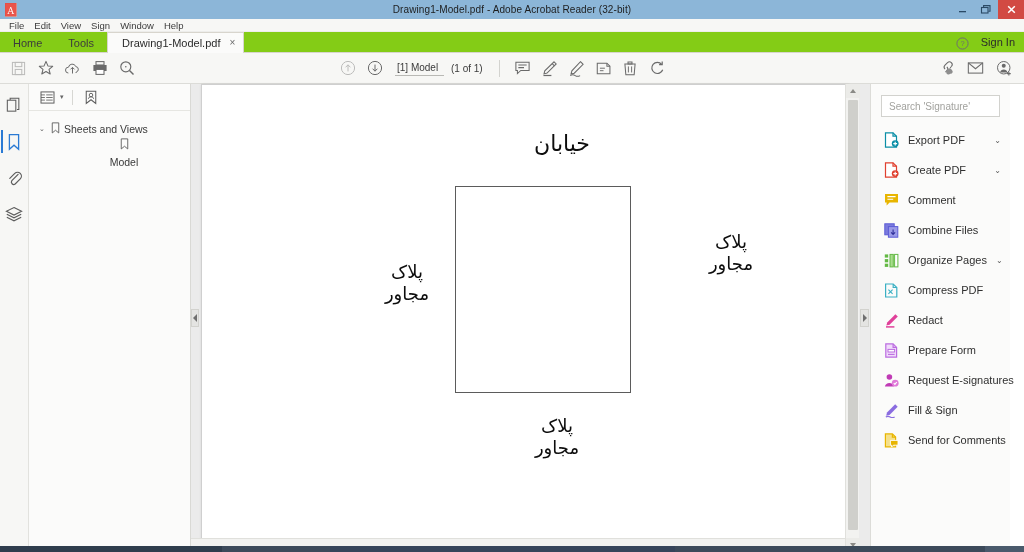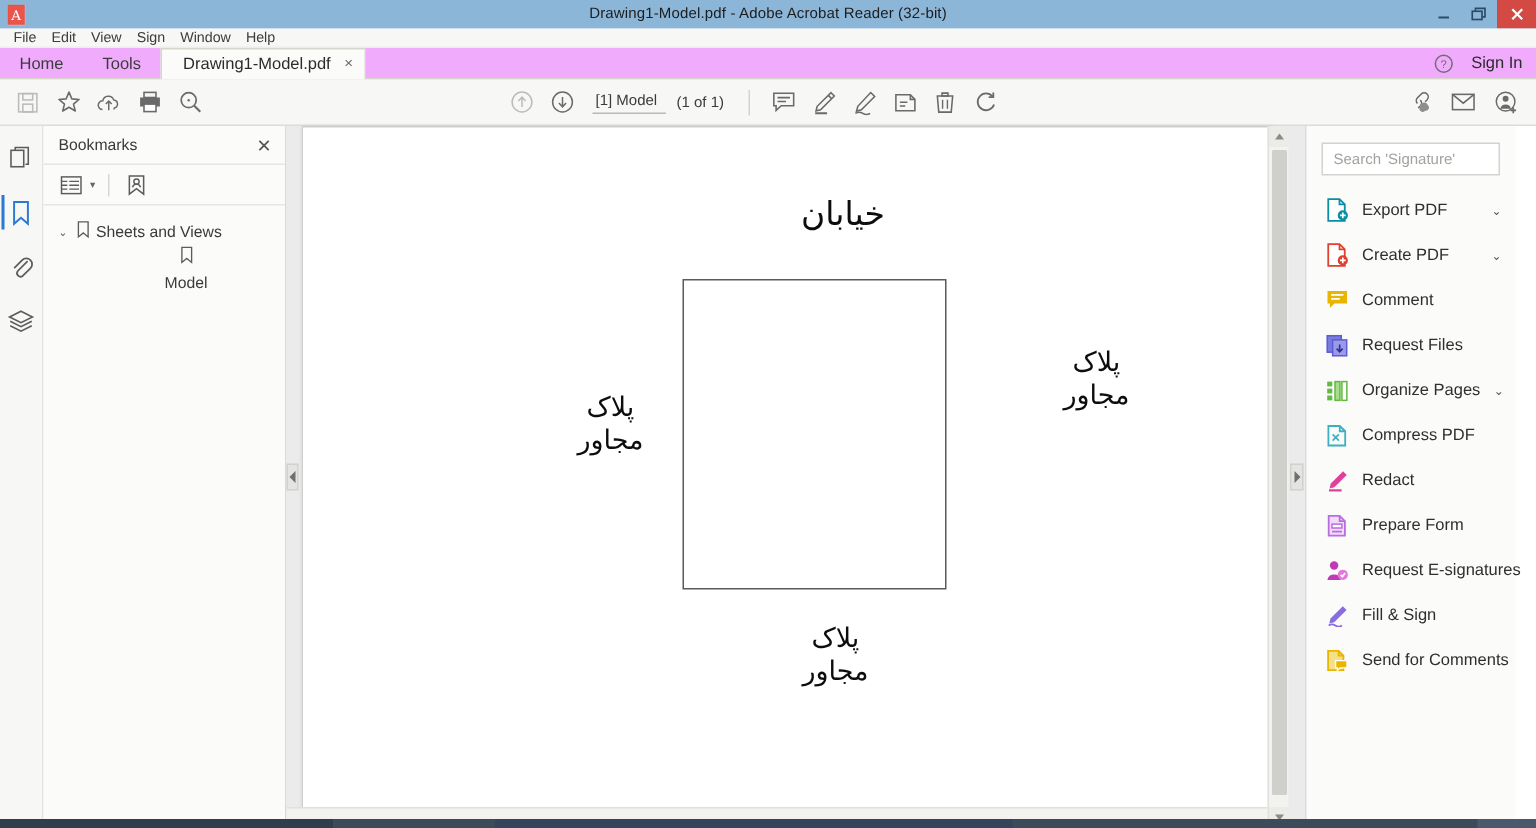--- a/index.html
+++ b/index.html
@@ -43,21 +43,21 @@
     padding-left:4px; border-bottom:1px solid #ededeb;
   }
   .menu-item {
     font-size:9.5px; color:#3c3c3c; padding:0 5px; line-height:13px;
     white-space:nowrap;
   }
 
   
   .tabstrip {
     position:absolute; left:0; top:32px; width:1024px; height:21px;
-    background:#f0abfc; border-bottom:1px solid #d8d5cd;
+    background:#84cc16; border-bottom:1px solid #d8d5cd;
     display:flex; align-items:stretch;
   }
   .tab {
     display:flex; align-items:center; font-size:11px; color:#3c3c3c;
     padding:0 13px; height:21px; white-space:nowrap;
   }
   .tab.doc {
     background:#fbfbfa; border-left:1px solid #d8d5cd; border-right:1px solid #d8d5cd;
     border-top:1px solid #d8d5cd; margin-top:0;
     padding:0 8px 0 14px; position:relative; color:#2b2b2b;
@@ -433,24 +433,20 @@
   <div class="rail-item">
     <svg width="18" height="16" viewBox="0 0 18 16">
       <path d="M9 1.5 L16.6 5.3 L9 9.1 L1.4 5.3 Z" fill="none" stroke="#5c5c5c" stroke-width="1.1"></path>
       <path d="M1.8 8.2 L9 11.8 L16.2 8.2" fill="none" stroke="#5c5c5c" stroke-width="1.1"></path>
       <path d="M1.8 11.2 L9 14.8 L16.2 11.2" fill="none" stroke="#5c5c5c" stroke-width="1.1"></path>
     </svg>
   </div>
 </div>
 
 <div class="bmpanel">
-  <div class="bm-header">
-    <span class="bm-title">Bookmarks</span>
-    <span class="bm-close">✕</span>
-  </div>
   <div class="bm-tools">
     <div class="bm-tool">
       <svg width="15" height="13" viewBox="0 0 16 14">
         <rect x="1" y="1" width="14" height="12" fill="none" stroke="#5c5c5c" stroke-width="1.05"></rect>
         <path d="M1 4.2 H5.2 M1 7 H5.2 M1 9.8 H5.2" stroke="#5c5c5c" stroke-width="0.9"></path>
         <path d="M6.6 4.2 H13.6 M6.6 7 H13.6 M6.6 9.8 H13.6" stroke="#5c5c5c" stroke-width="0.9"></path>
       </svg>
     </div>
     <span class="bm-caret">▾</span>
     <div class="bm-vsep"></div>
@@ -559,21 +555,21 @@
   </div>
 
   <div class="rp-item">
     <span class="rp-ic">
       <svg width="15" height="15" viewBox="0 0 15 15">
         <rect x="0.8" y="0.8" width="9.4" height="11" fill="#7b7bdd" stroke="#5b5bd6" stroke-width="1"></rect>
         <rect x="4.4" y="3.6" width="9.4" height="10.6" fill="#9a9ae8" stroke="#5b5bd6" stroke-width="1"></rect>
         <path d="M9.1 6.6 V11.4 M7.1 9.4 L9.1 11.5 L11.1 9.4" fill="none" stroke="#2f2f9a" stroke-width="1.1"></path>
       </svg>
     </span>
-    <span class="rp-label">Request Files</span>
+    <span class="rp-label">Combine Files</span>
     <span class="rp-chev"></span>
   </div>
 
   <div class="rp-item">
     <span class="rp-ic">
       <svg width="15" height="15" viewBox="0 0 15 15">
         <rect x="0.8" y="1.4" width="3.4" height="3.2" fill="#63b944"></rect>
         <rect x="0.8" y="6.1" width="3.4" height="3.2" fill="#63b944"></rect>
         <rect x="0.8" y="10.7" width="3.4" height="3.2" fill="#63b944"></rect>
         <rect x="6" y="1.4" width="3.3" height="12.5" fill="#a8dd8c" stroke="#63b944" stroke-width="1"></rect>

